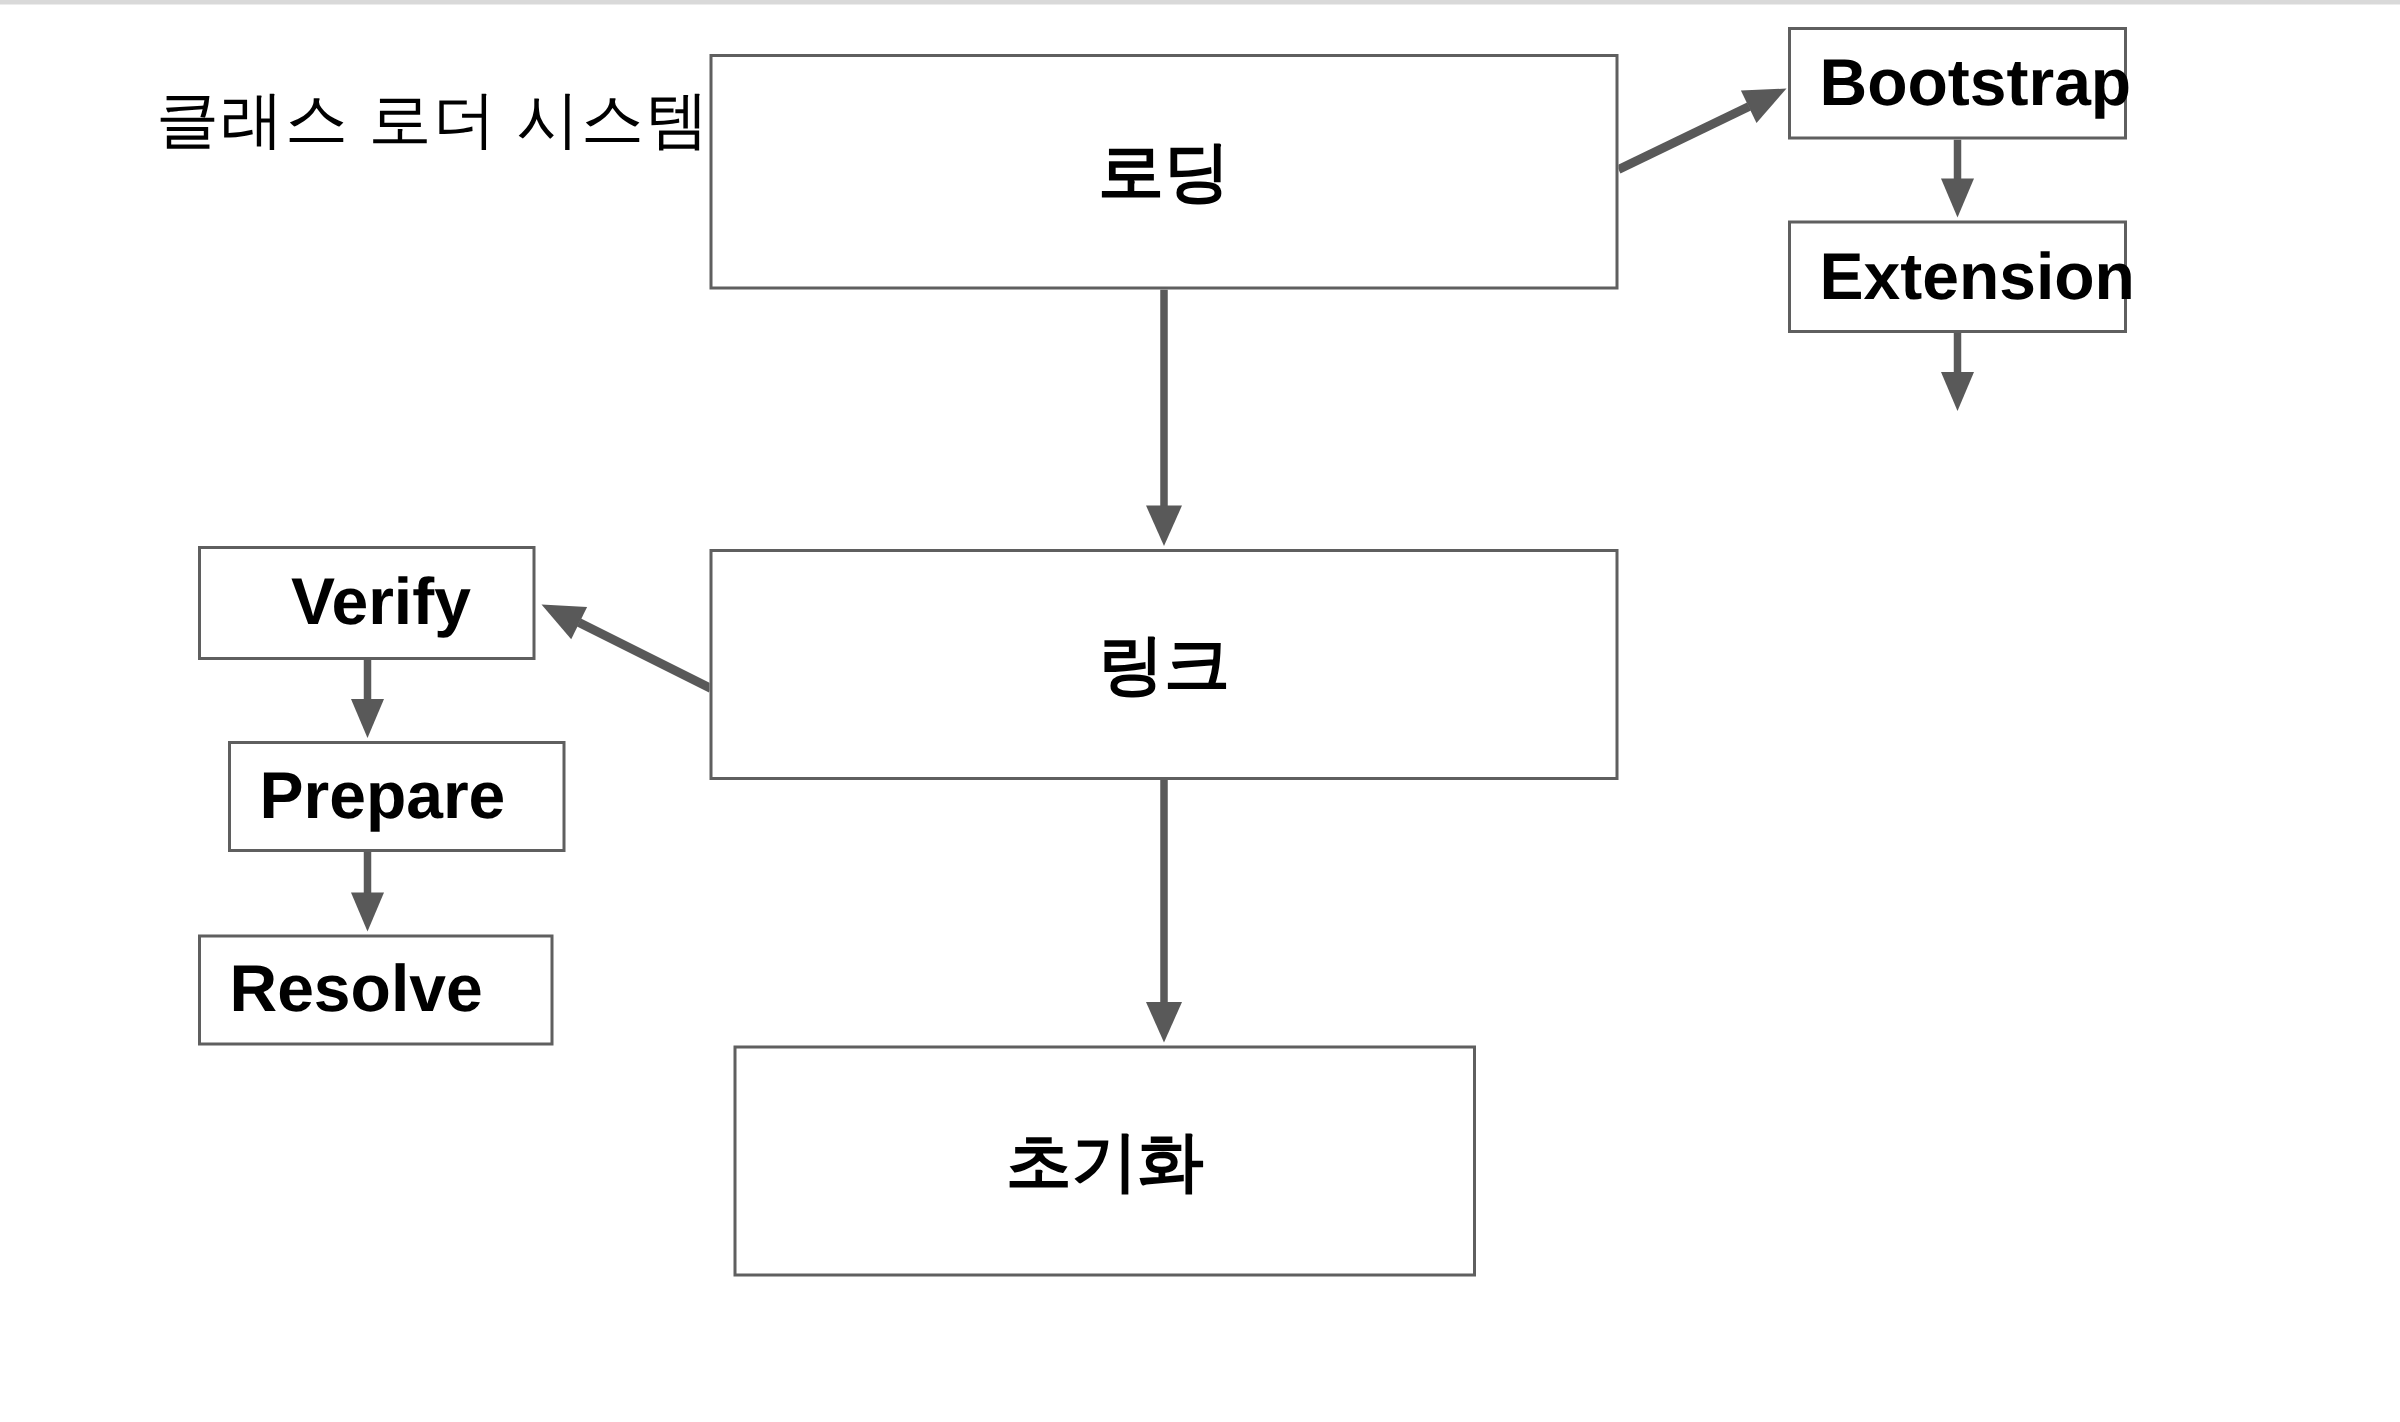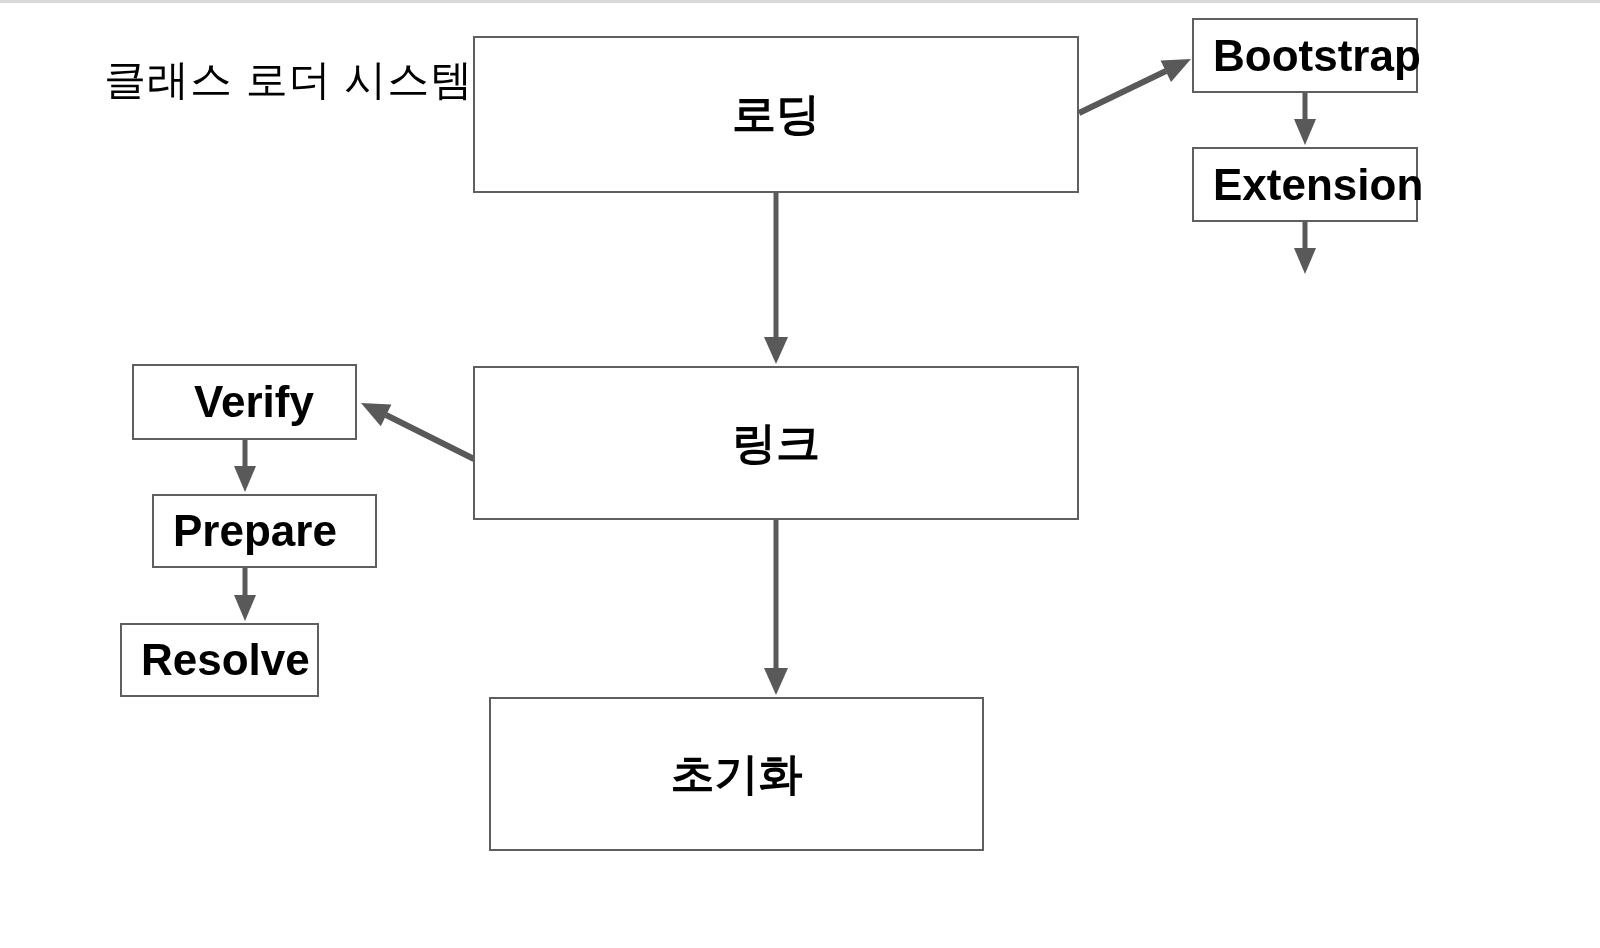--- a/index.html
+++ b/index.html
@@ -125,17 +125,17 @@
 
 
   <div class="node side" style="left:132px; top:364px; width:225px; height:76px;justify-content:center;">
     <span>Verify</span>
   </div>
 
   <div class="node side" style="left:132px; top:494px; width:225px; height:74px;margin-left:20px;">
     <span>Prepare</span>
   </div>
 
-  <div class="node side" style="left:120px; top:623px; width:199px; height:74px;">
+  <div class="node side" style="left:132px; top:623px; width:237px; height:74px;">
     <span>Resolve</span>
   </div>
 
 </div>
 
 </body></html>

